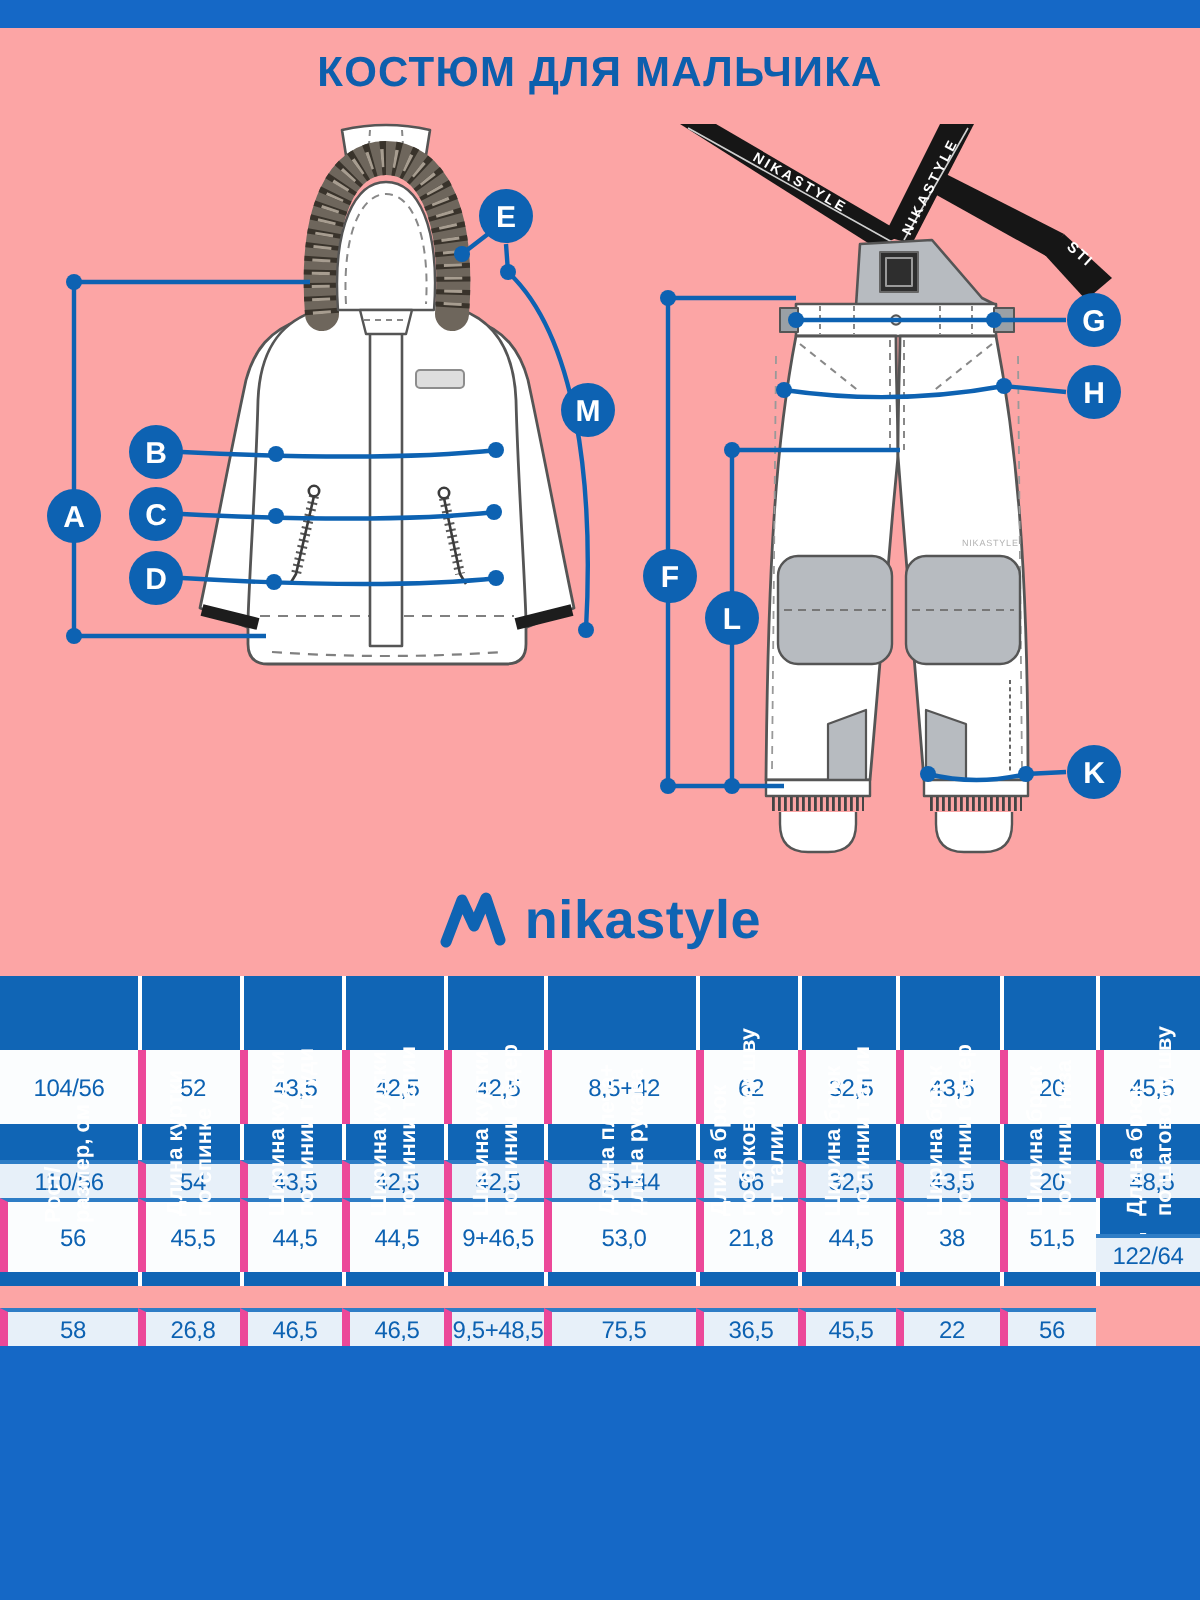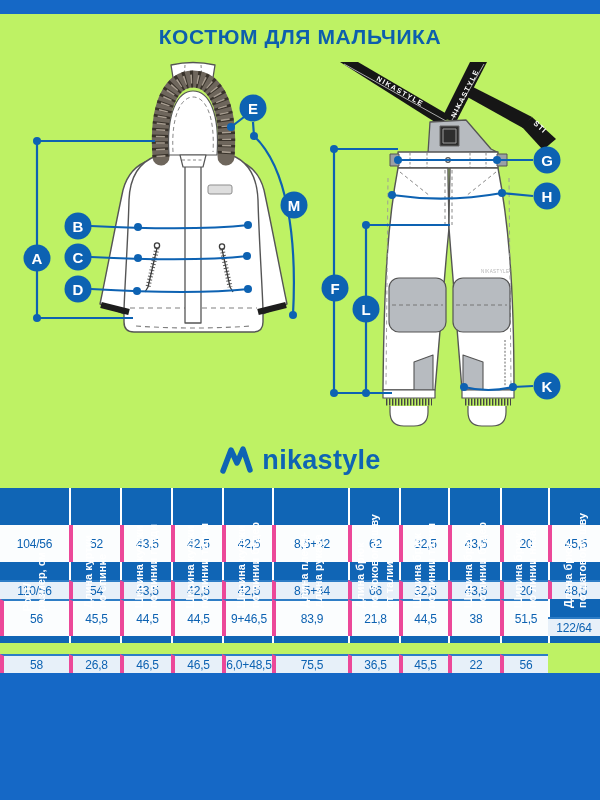--- a/index.html
+++ b/index.html
@@ -1,17 +1,17 @@
 <!DOCTYPE html>
 <html><head>
 <meta charset="utf-8">
 <style>
   html,body{margin:0;padding:0;background:#fff;}
   .page{width:600px;height:800px;display:flex;flex-direction:column;overflow:hidden;
-        font-family:"Liberation Sans","DejaVu Sans",sans-serif;background:#bef264;position:relative;}
+        font-family:"Liberation Sans","DejaVu Sans",sans-serif;background:#fca5a5;position:relative;}
   .top-bar{height:14px;background:#1568c6;flex:0 0 auto;}
   .title{height:46px;display:flex;align-items:center;justify-content:center;
          font-size:21px;font-weight:800;color:#0d5fad;letter-spacing:.6px;}
   .figure-wrap{height:372px;flex:0 0 auto;}
   .logo-row{height:56px;display:flex;align-items:center;justify-content:center;gap:9px;}
   .logo-text{font-size:27px;font-weight:bold;color:#0f64b3;letter-spacing:.3px;}
   
   .size-table{display:grid;grid-template-columns:69px 51px 51px 51px 50px 76px 51px 49px 52px 48px 52px;
               grid-auto-rows:37px;flex:0 0 auto;}
   .hcell{grid-row:1;height:155px;background:#1065b5;display:flex;flex-direction:column;
@@ -304,31 +304,31 @@
       <div class="cell c-left alt r-top">66</div>
       <div class="cell c-left alt r-top">32,5</div>
       <div class="cell c-left alt r-top">43,5</div>
       <div class="cell c-left alt r-top">20</div>
       <div class="cell c-left alt r-top">48,5</div>
       <div class="cell c-left plain r-top">56</div>
       <div class="cell c-left plain r-top">45,5</div>
       <div class="cell c-left plain r-top">44,5</div>
       <div class="cell c-left plain r-top">44,5</div>
       <div class="cell c-left plain r-top">9+46,5</div>
-      <div class="cell c-left plain r-top">83,9</div>
+      <div class="cell c-left plain r-top">53,0</div>
       <div class="cell c-left plain r-top">21,8</div>
       <div class="cell c-left plain r-top">44,5</div>
       <div class="cell c-left plain r-top">38</div>
       <div class="cell c-left plain r-top">51,5</div>
       <div class="cell alt r-top">122/64</div>
       <div class="cell c-left alt r-top">58</div>
       <div class="cell c-left alt r-top">26,8</div>
       <div class="cell c-left alt r-top">46,5</div>
       <div class="cell c-left alt r-top">46,5</div>
-      <div class="cell c-left alt r-top">6,0+48,5</div>
+      <div class="cell c-left alt r-top">9,5+48,5</div>
       <div class="cell c-left alt r-top">75,5</div>
       <div class="cell c-left alt r-top">36,5</div>
       <div class="cell c-left alt r-top">45,5</div>
       <div class="cell c-left alt r-top">22</div>
       <div class="cell c-left alt r-top">56</div>
     </div>
 
   <div class="bottom-bar"></div>
 </div>
 

